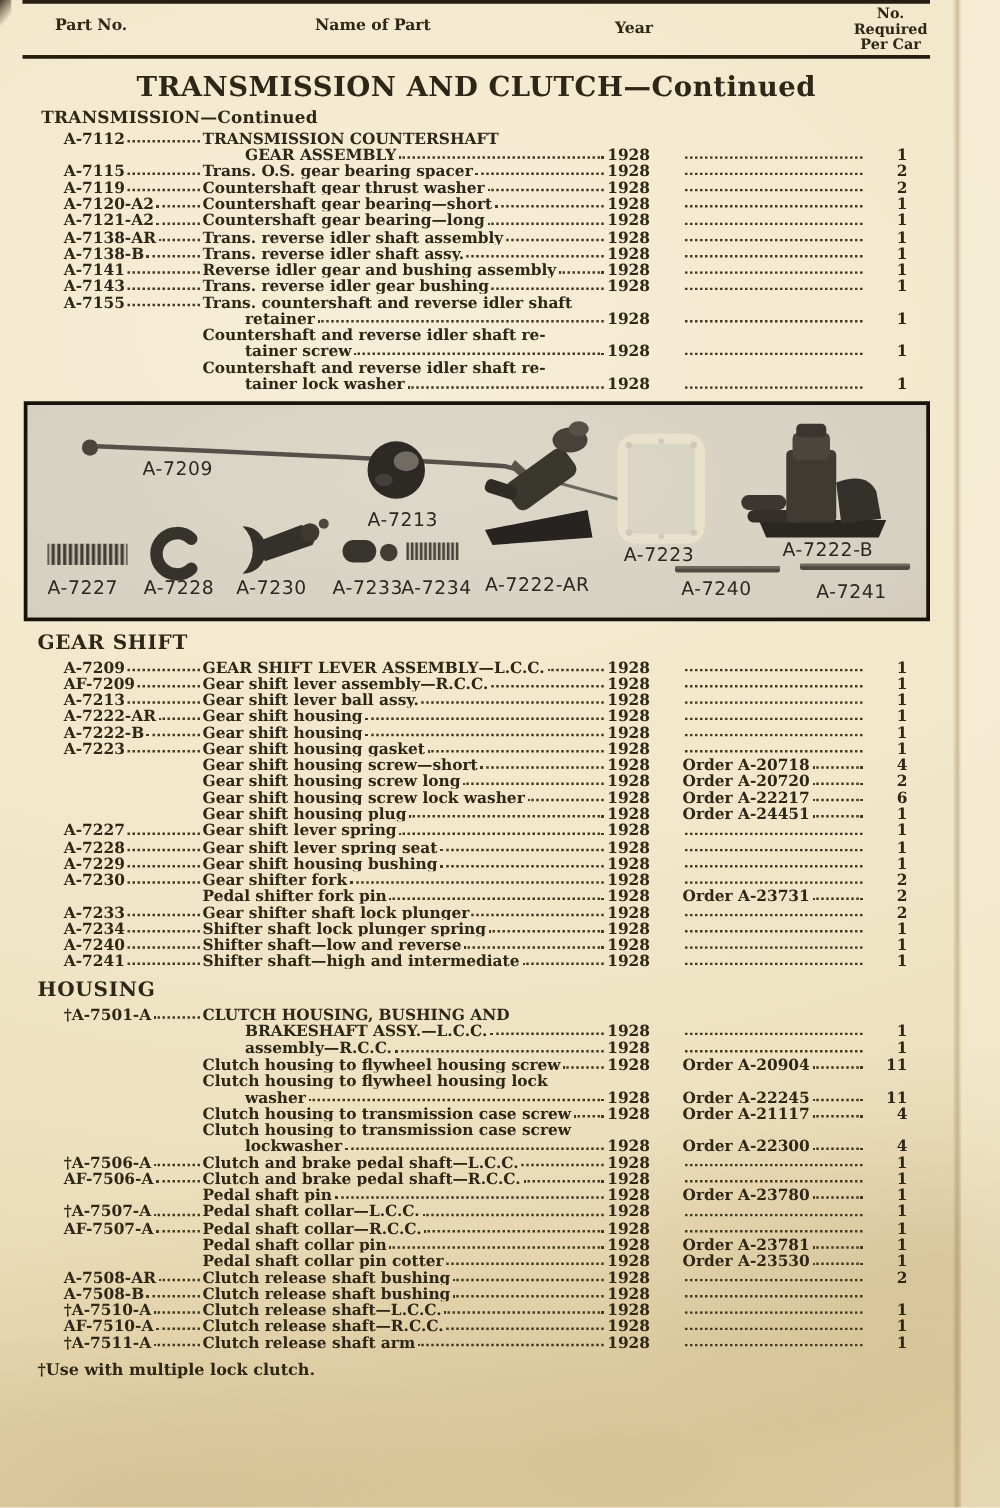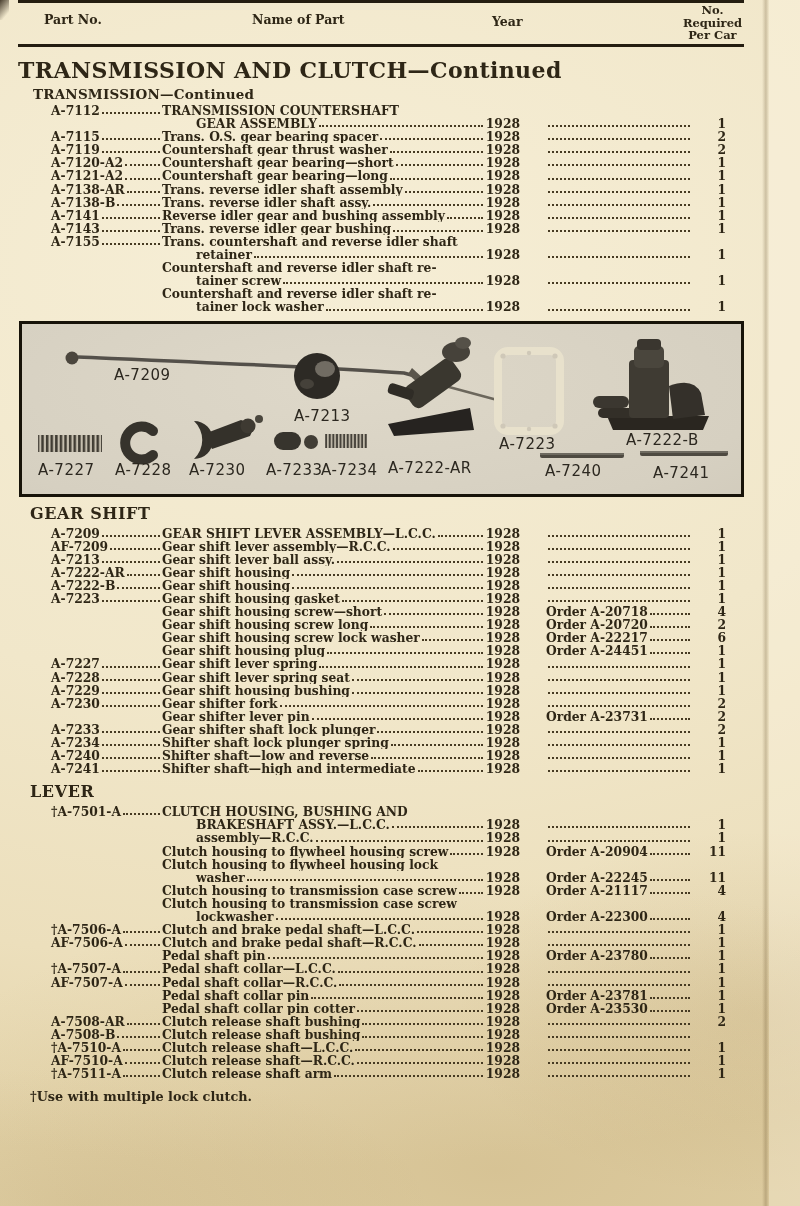--- a/index.html
+++ b/index.html
@@ -22,21 +22,21 @@
   .banner .catalogue{flex:1;text-align:center;font-size:15px;font-weight:bold;letter-spacing:.4px;}
   .banner .pageno{width:236px;text-align:right;padding-right:60px;font-size:15px;font-weight:bold;}
   .rule{height:3px;background:#241d10;margin:0 56px 0 18px;}
   .colhead{position:relative;height:41px;font-weight:bold;}
   .ch-part{position:absolute;left:44px;top:9px;font-size:12.5px;}
   .ch-name{position:absolute;left:252px;top:9px;font-size:12.5px;}
   .ch-year{position:absolute;left:492px;top:11px;font-size:12.5px;}
   .ch-req{position:absolute;right:58px;top:1px;text-align:center;font-size:11.5px;line-height:12.5px;}
   .ch-req span{display:block;}
 
-  .title{margin:10px 56px 2px 18px;text-align:left;font-size:22px;font-weight:bold;letter-spacing:.4px;}
+  .title{margin:10px 56px 2px 18px;text-align:center;font-size:22px;font-weight:bold;letter-spacing:.4px;}
 
   section{display:block;}
   .sec-head{font-weight:bold;}
   section[data-section="0"] .sec-head{margin:3px 0 2px 33px;font-size:13.5px;letter-spacing:.2px;}
   section[data-section="1"] .sec-head,
   section[data-section="2"] .sec-head{margin:7px 0 4px 30px;font-size:16px;letter-spacing:.6px;}
 
   .rows{margin:0 56px 0 38px;}
   .row{display:flex;align-items:flex-end;font-size:12.3px;font-weight:bold;line-height:13.1px;height:13.1px;}
   .cell{display:flex;align-items:flex-end;overflow:hidden;}
@@ -578,21 +578,21 @@
             <span class="year">1928</span>
           </span>
           <span class="cell c-order">
             <span class="lead"></span>
           </span>
           <span class="cell c-qty">2</span>
         </div>
         <div class="row">
           <span class="cell c-part"></span>
           <span class="cell c-name">
-            <span class="t">Gear shifter lever pin</span>
+            <span class="t">Pedal shifter fork pin</span>
             <span class="lead"></span>
             <span class="year">1928</span>
           </span>
           <span class="cell c-order">
             <span class="t">Order A-23731</span>
             <span class="lead"></span>
           </span>
           <span class="cell c-qty">2</span>
         </div>
         <div class="row">
@@ -652,21 +652,21 @@
           </span>
           <span class="cell c-order">
             <span class="lead"></span>
           </span>
           <span class="cell c-qty">1</span>
         </div>
       </div>
   </section>
 
   <section data-section="2">
-    <div class="sec-head">LEVER</div>
+    <div class="sec-head">HOUSING</div>
     <div class="rows">
         <div class="row">
           <span class="cell c-part">
             <span class="t">†A-7501-A</span>
             <span class="lead"></span>
           </span>
           <span class="cell c-name">
             <span class="t">CLUTCH HOUSING, BUSHING AND</span>
           </span>
           <span class="cell c-order"></span>

